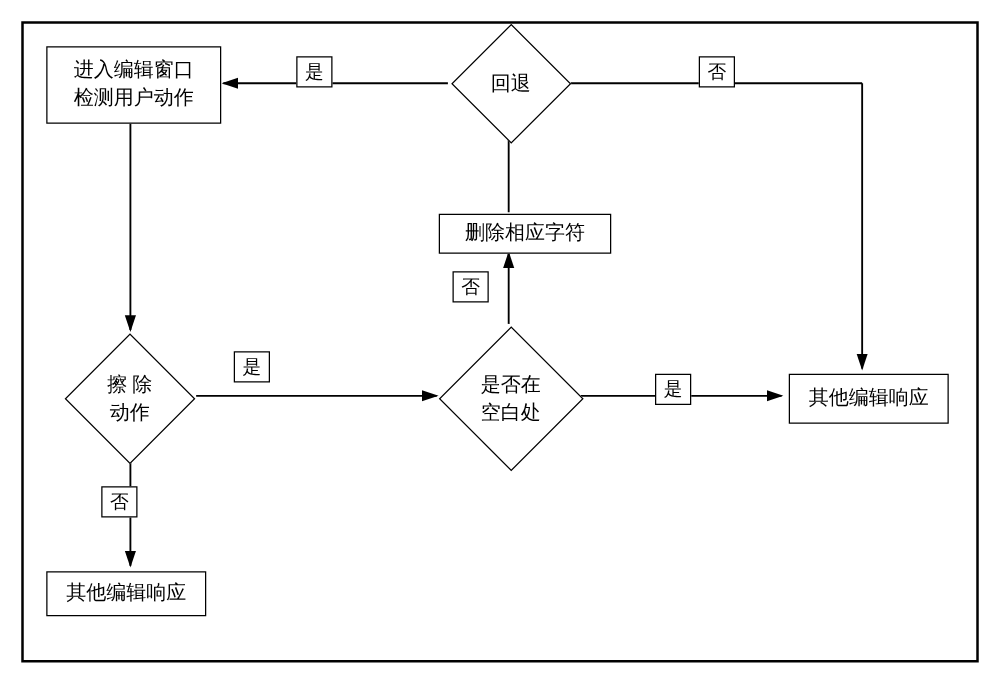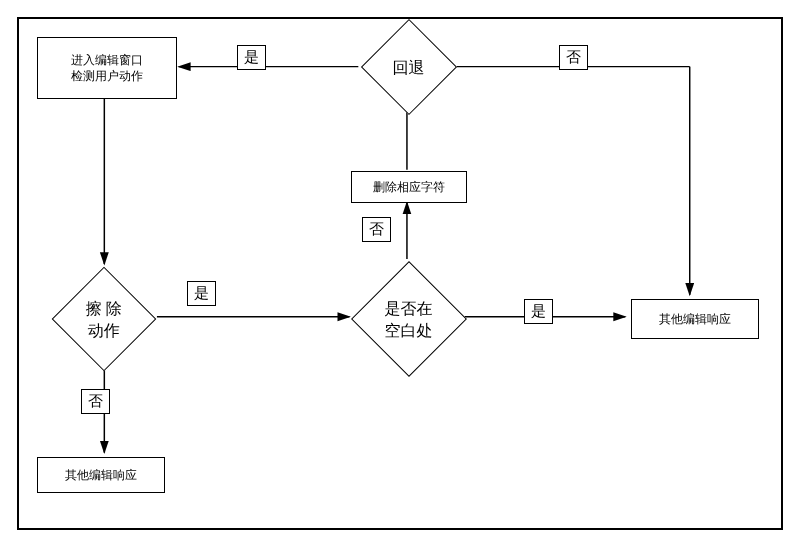--- a/index.html
+++ b/index.html
@@ -15,21 +15,21 @@
       left: 17px;
       top: 17px;
       width: 766px;
       height: 513px;
       border: 2px solid #000;
     }
     .box {
       position: absolute;
       border: 1.5px solid #000;
       background: #fff;
-      font-size: 12px;
+      font-size: 16px;
       line-height: 1.35;
       padding: 6px 8px;
       text-align: center;
       display: flex;
       align-items: center;
       justify-content: center;
     }
     .diamond {
       position: absolute;
       border: 1.5px solid #000;
@@ -94,21 +94,21 @@
 
   <div class="box" style="left:18px; top:18px; width:140px; height:62px;">
     <span style="white-space:pre-line;">进入编辑窗口
 检测用户动作</span>
   </div>
 
   <div class="diamond" style="left:356px; top:14px; width:68px; height:68px;">
     <div class="diamond-inner single">回退</div>
   </div>
 
-  <div class="box" style="left:332px; top:152px; width:116px; height:32px;">
+  <div class="box" style="left:332px; top:152px; width:138px; height:32px;">
     <span>删除相应字符</span>
   </div>
 
   <div class="diamond" style="left:48px; top:263px; width:74px; height:74px;">
     <div class="diamond-inner" style="white-space:pre-line;">擦 除
 动作</div>
   </div>
 
   <div class="diamond" style="left:349px; top:259px; width:82px; height:82px;">
     <div class="diamond-inner" style="white-space:pre-line;">是否在

